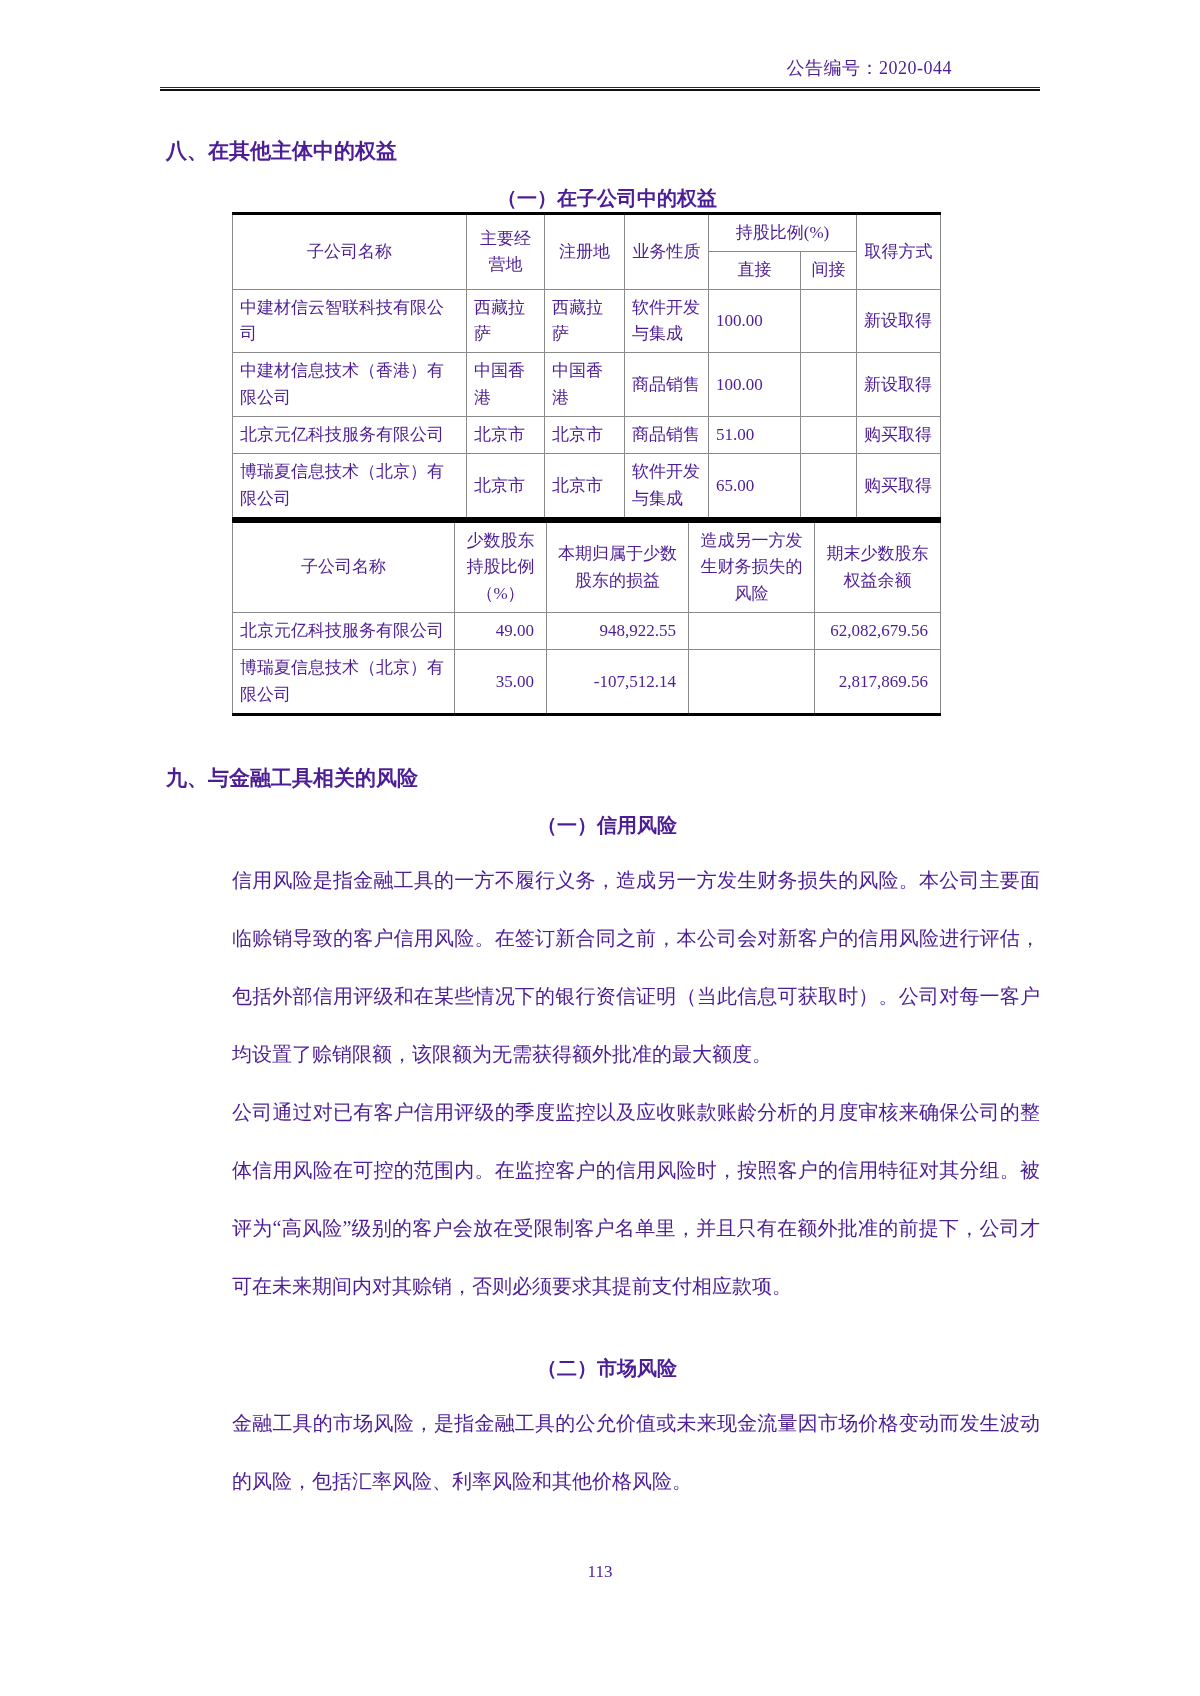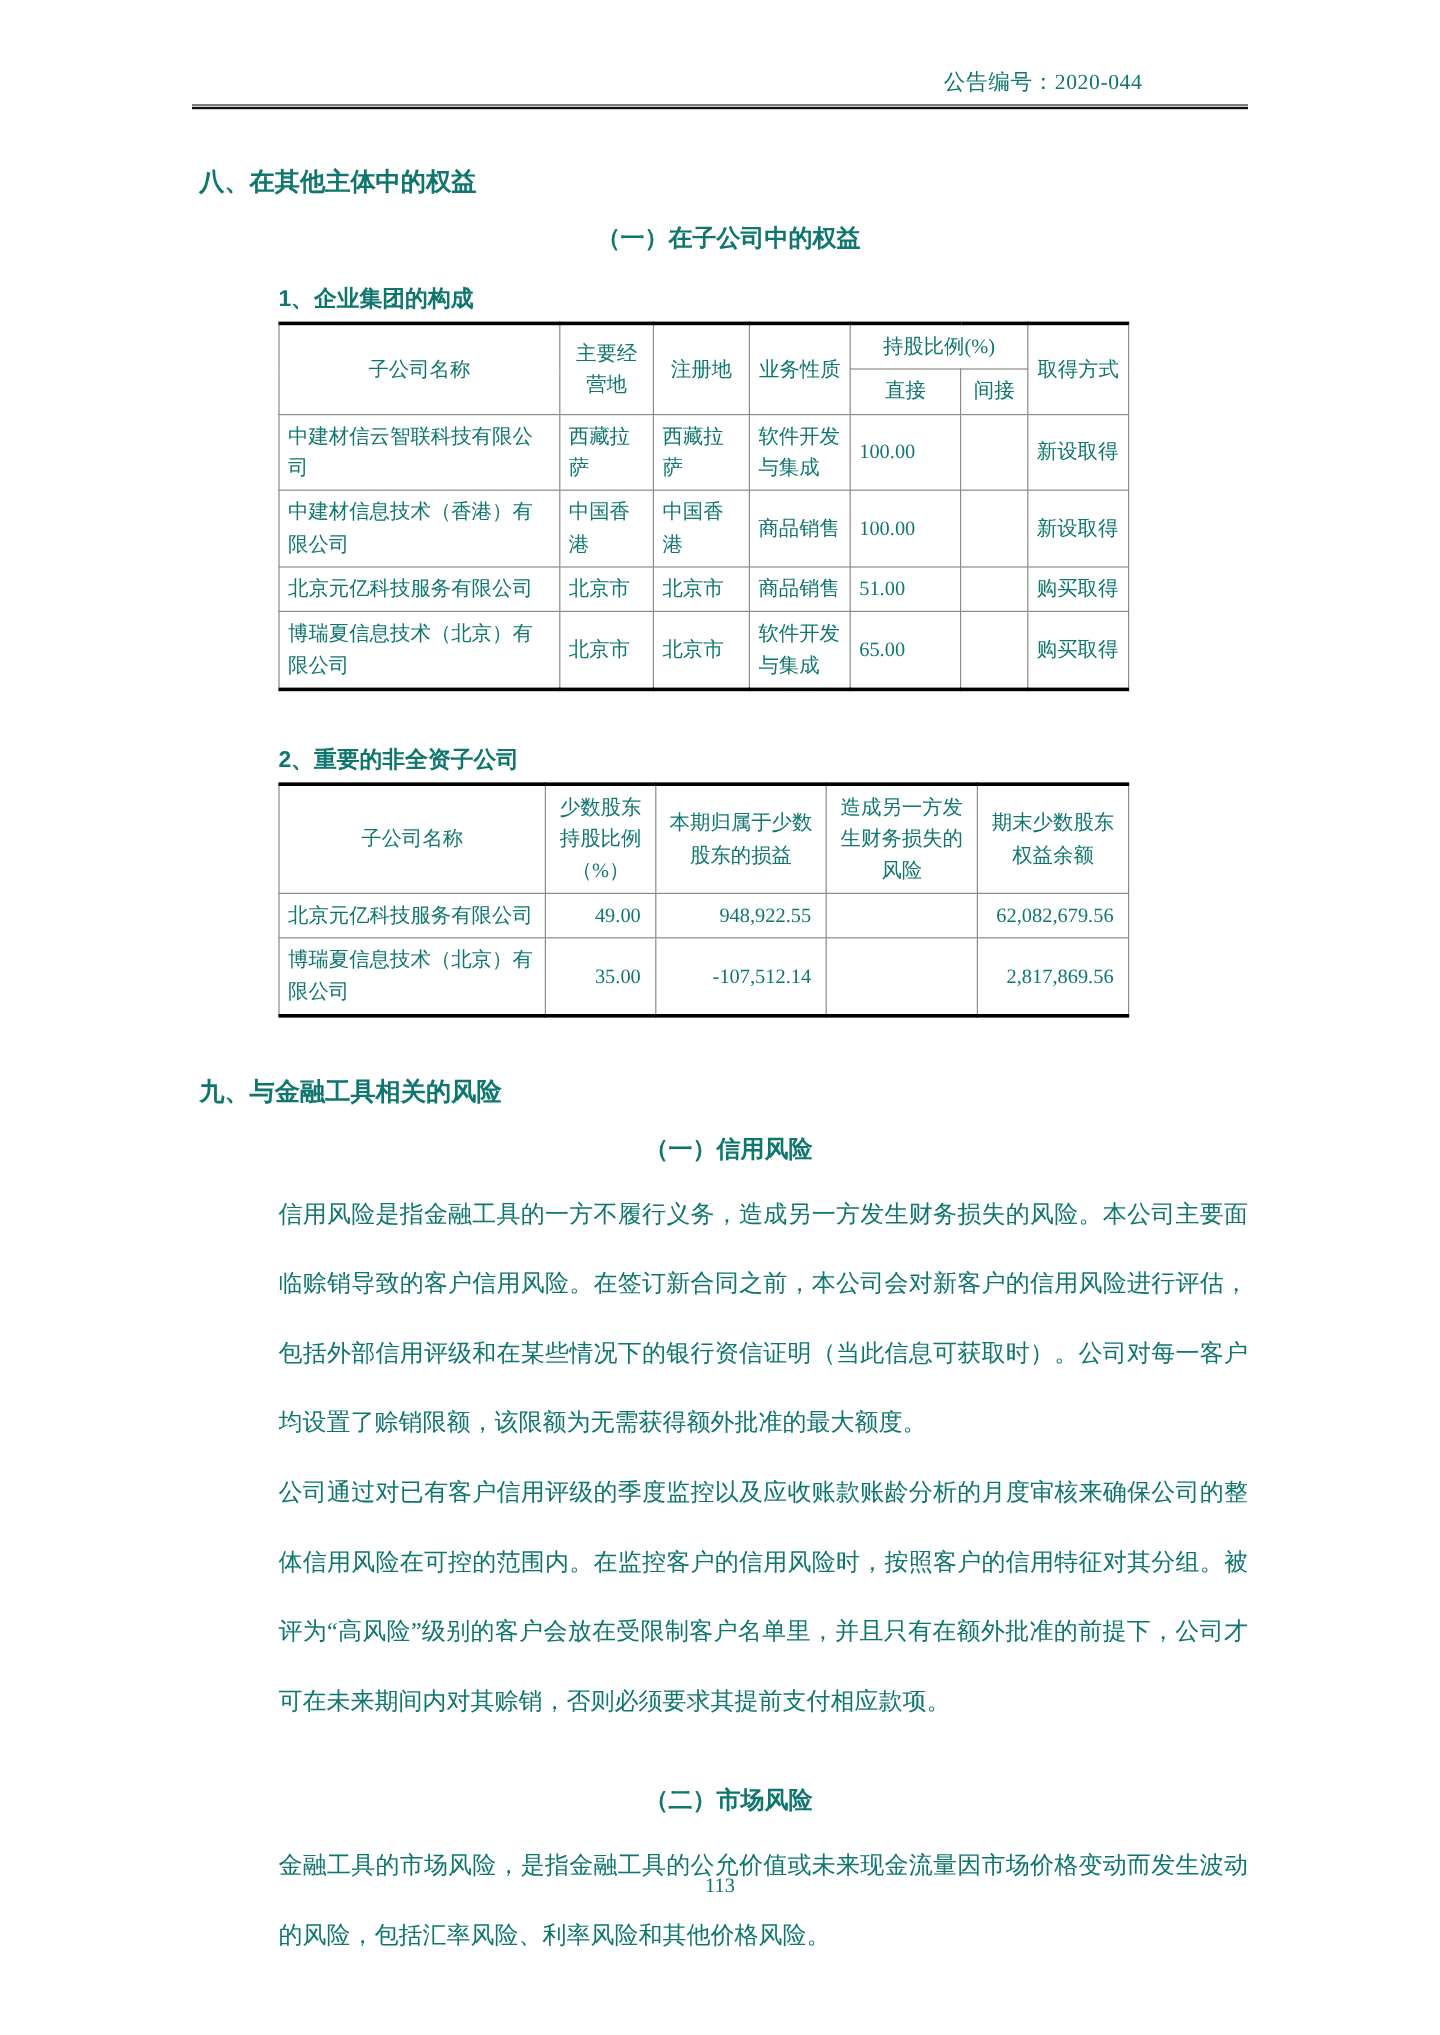--- a/index.html
+++ b/index.html
@@ -1,19 +1,19 @@
 <!DOCTYPE html>
 <html><head>
 <meta charset="utf-8">
 <style>
   * { margin:0; padding:0; box-sizing:border-box; }
   html,body { background:#e8e8e8; }
   .page {
     width:1200px; height:1696px; margin:0 auto; background:#ffffff;
-    font-family:"Liberation Serif","DejaVu Serif",serif; color:#0f766e;
+    font-family:"Liberation Serif","DejaVu Serif",serif; color:#4c1d95;
     position:relative; overflow:hidden;
   }
   .content { padding:0 160px; }
   .notice { padding-top:56px; text-align:right; padding-right:88px; font-size:18px; letter-spacing:.5px; }
   .header-rule { margin-top:7px; height:4px; border-top:1px solid #2a2a2a; border-bottom:2px solid #111; }
   .sec-title { font-size:21px; font-weight:bold; margin:46px 0 0 6px; font-family:"Liberation Sans","DejaVu Sans",sans-serif; }
   .sub-title { font-size:20px; font-weight:bold; margin:20px 0 0 14px; font-family:"Liberation Sans","DejaVu Sans",sans-serif;text-align:center; }
   .item-title { font-size:19px; font-weight:bold; margin:24px 0 6px 72px; font-family:"Liberation Sans","DejaVu Sans",sans-serif; }
   table { border-collapse:collapse; margin-left:72px; width:708px; table-layout:fixed; font-size:17px; }
   .doc-table { border-top:3px solid #000; border-bottom:3px solid #000; }
@@ -34,21 +34,20 @@
 <body>
 
 <div class="page">
   <div class="content">
 
     <div class="notice">公告编号：2020-044</div>
     <div class="header-rule"></div>
 
     <div class="sec-title">八、在其他主体中的权益</div>
     <div class="sub-title">（一）在子公司中的权益</div>
-    <div class="item-title">1、企业集团的构成</div>
 
     <table class="doc-table">
       <colgroup>
         <col style="width:234px">
           <col style="width:78px">
           <col style="width:80px">
           <col style="width:84px">
         <col style="width:92px">
           <col style="width:56px">
           <col style="width:84px">
@@ -100,21 +99,20 @@
           <td class="c-left">北京市</td>
           <td class="c-left">北京市</td>
           <td class="c-left">软件开发与集成</td>
           <td class="c-center">65.00</td>
           <td class="c-center"></td>
           <td class="c-left">购买取得</td>
         </tr>
       </tbody>
     </table>
 
-    <div class="item-title gap-sm">2、重要的非全资子公司</div>
 
     <table class="doc-table">
       <colgroup>
         <col style="width:222px">
           <col style="width:92px">
           <col style="width:142px">
           <col style="width:126px">
           <col style="width:126px">
       </colgroup>
       <thead>

